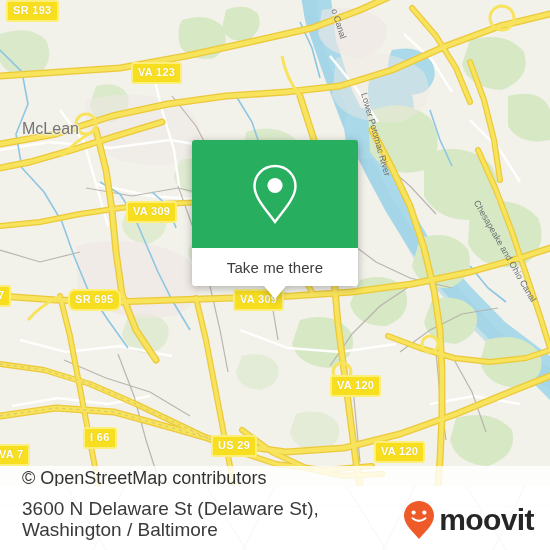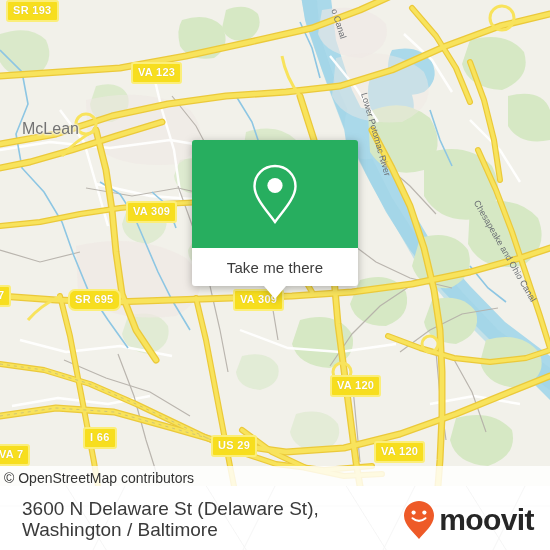--- a/index.html
+++ b/index.html
@@ -98,22 +98,22 @@
   
   .attribution {
     position: absolute;
     left: 0; top: 466px;
     width: 550px; height: 24px;
     background: rgba(255,255,255,0.82);
     display: flex; align-items: center;
   }
   .attribution span {
     color: #333333;
-    font-size: 14px;
-    padding-left: 4px;
+    font-size: 18px;
+    padding-left: 22px;
   }
 
   
   .footer {
     position: absolute;
     left: 0; top: 486px;
     width: 550px; height: 64px;
     background: #ffffff;
     display: flex;
     align-items: center;

